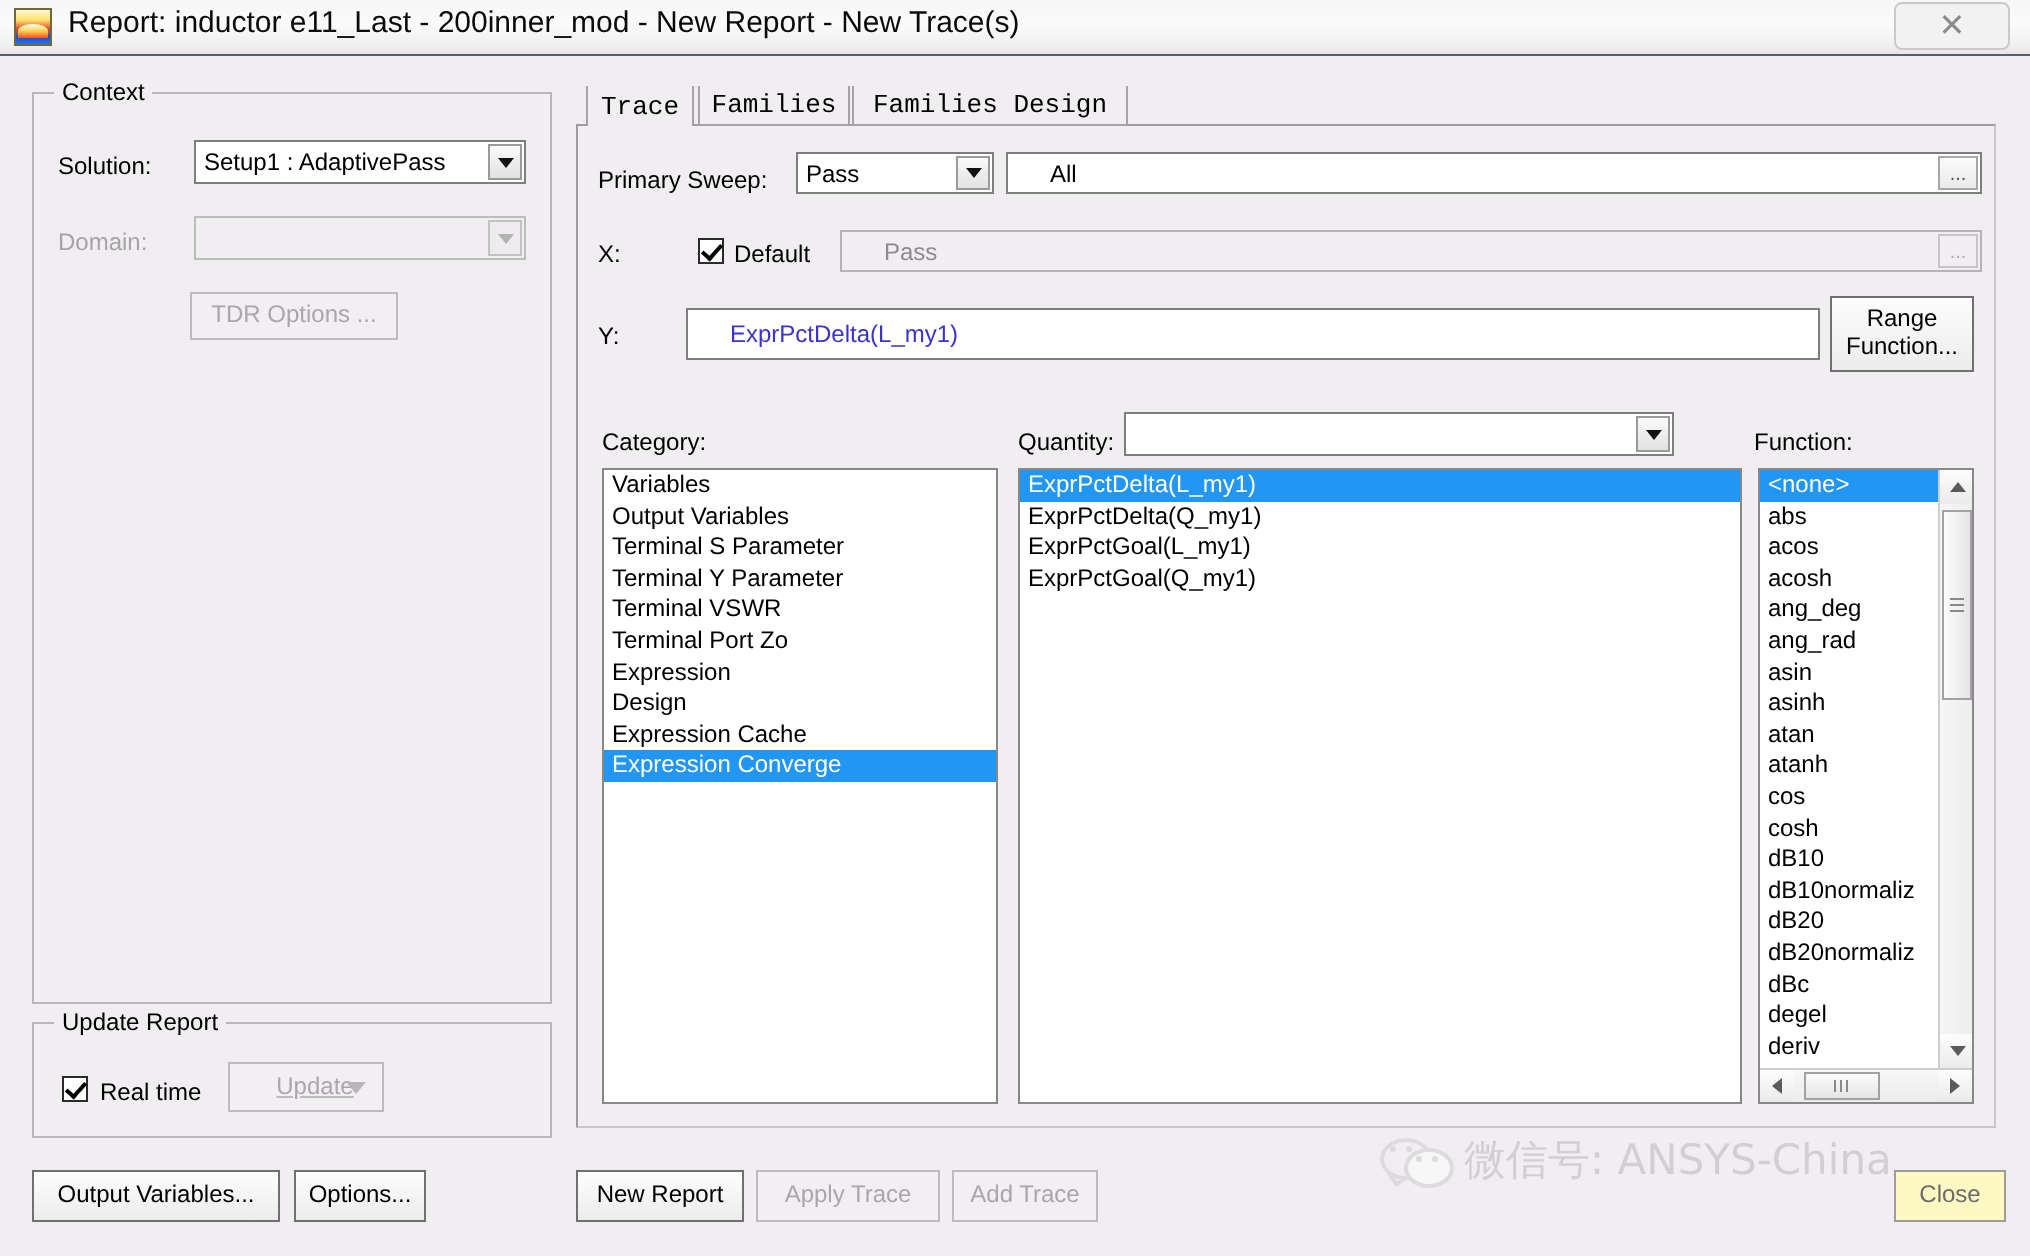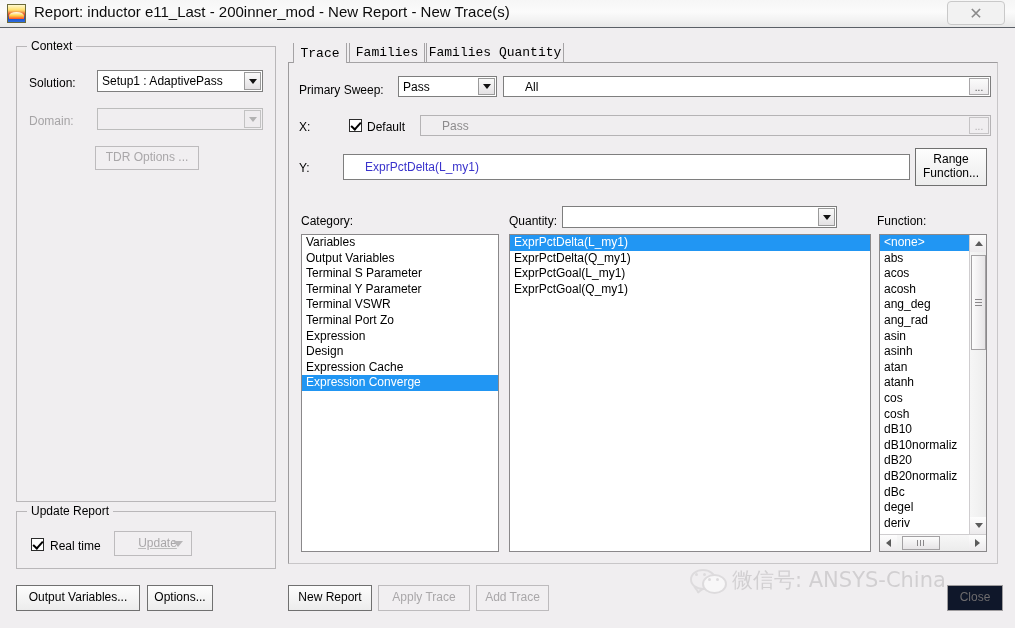--- a/index.html
+++ b/index.html
@@ -270,21 +270,21 @@
   </div>
 
   <div class="btn" style="left:16px;top:585px;width:124px;height:26px;">Output Variables...</div>
   <div class="btn" style="left:147px;top:585px;width:66px;height:26px;">Options...</div>
 
   <div class="sunken-panel" style="left:288px;top:62px;width:710px;height:502px;"></div>
 
   <div class="tabstrip">
     <div class="tab active" style="left:0px;width:54px;">Trace</div>
     <div class="tab inactive" style="left:56px;width:76px;">Families</div>
-    <div class="tab inactive" style="left:133px;width:138px;">Families Quantity</div>
+    <div class="tab inactive" style="left:133px;width:138px;">Families Design</div>
   </div>
 
   <span class="lbl" style="left:299px;top:83px;">Primary Sweep:</span>
   <div class="combo" style="left:398px;top:76px;width:99px;height:21px;">
     <span class="val">Pass</span>
     <span class="arrow">
         <i></i>
       </span>
   </div>
   <div class="textbox" style="left:503px;top:76px;width:488px;height:21px;">
@@ -383,21 +383,21 @@
         </div>
       <div class="arrowbtn right">
           <i></i>
         </div>
     </div>
   </div>
 
   <div class="btn" style="left:288px;top:585px;width:84px;height:26px;">New Report</div>
   <div class="btn disabled" style="left:378px;top:585px;width:92px;height:26px;">Apply Trace</div>
   <div class="btn disabled" style="left:476px;top:585px;width:73px;height:26px;">Add Trace</div>
-  <div class="btn" style="left:947px;top:585px;width:56px;height:26px;border-color:#9e9c9e;background:#0f172a;color:#6d6b6d;">Close</div>
+  <div class="btn" style="left:947px;top:585px;width:56px;height:26px;border-color:#9e9c9e;background:#fef9c3;color:#6d6b6d;">Close</div>
 
   <div id="watermark">
     <div id="wechat-icon">
       <div class="b1"></div>
       <div class="b2"></div>
       <div class="d" style="left:5px;top:4px;"></div>
       <div class="d" style="left:13px;top:4px;"></div>
       <div class="d" style="left:18px;top:9px;"></div>
       <div class="d" style="left:26px;top:9px;"></div>
     </div>

